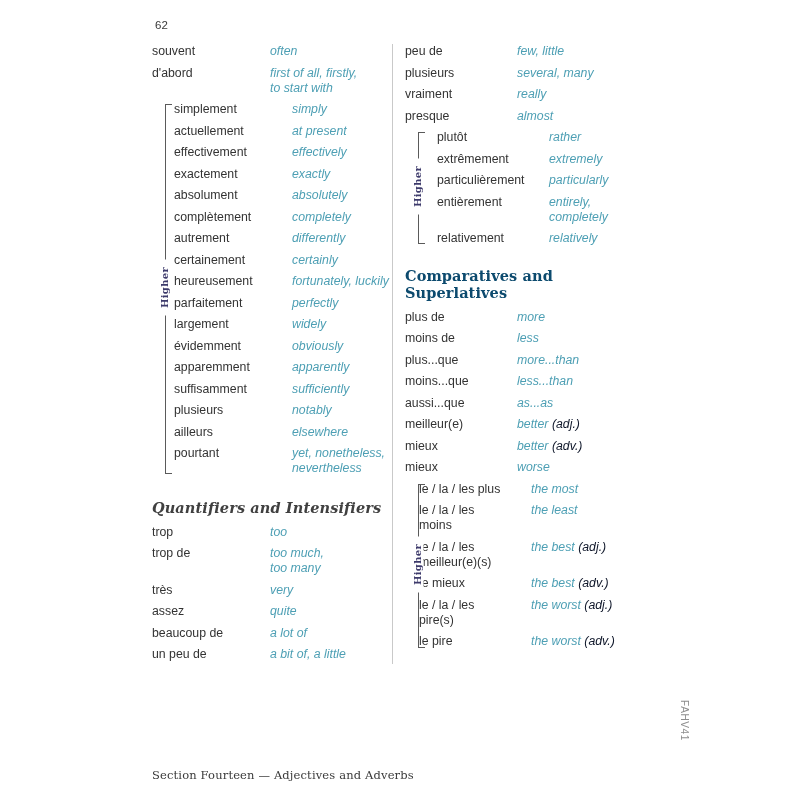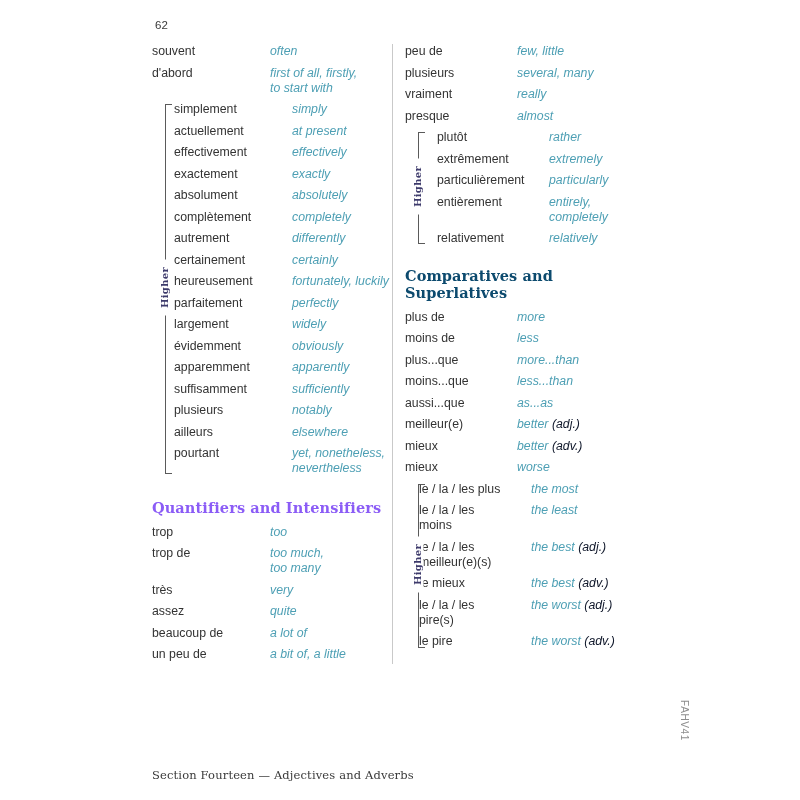--- a/index.html
+++ b/index.html
@@ -46,21 +46,21 @@
 
   
   .section-heading {
     font-family: "DejaVu Serif", "Liberation Serif", serif;
     font-weight: bold;
     font-size: 14.5px;
     line-height: 17px;
     letter-spacing: 0.1px;
     margin: 0 0 9px 0;
   }
-  .heading-teal   { color: #8b5cf6; }
+  .heading-teal   { color: #404040; font-style: italic; }
   .heading-orange { color: #0c4a6e; }
 
   
   .vocab-list { margin: 0; padding: 0; }
   .vocab-row {
     display: flex;
     align-items: flex-start;
     margin-bottom: 6.5px;
   }
   .vocab-fr {

